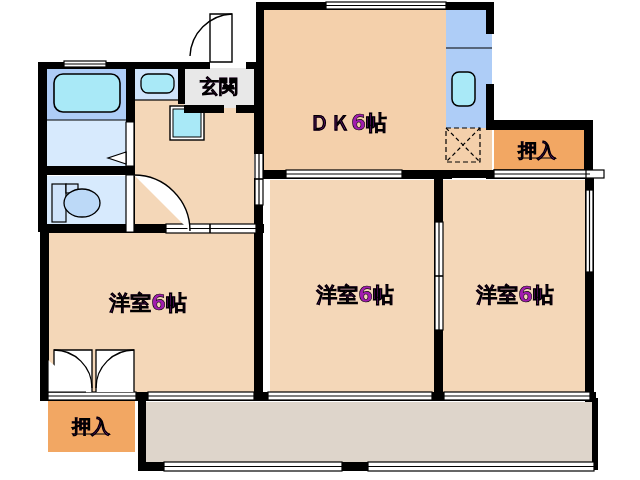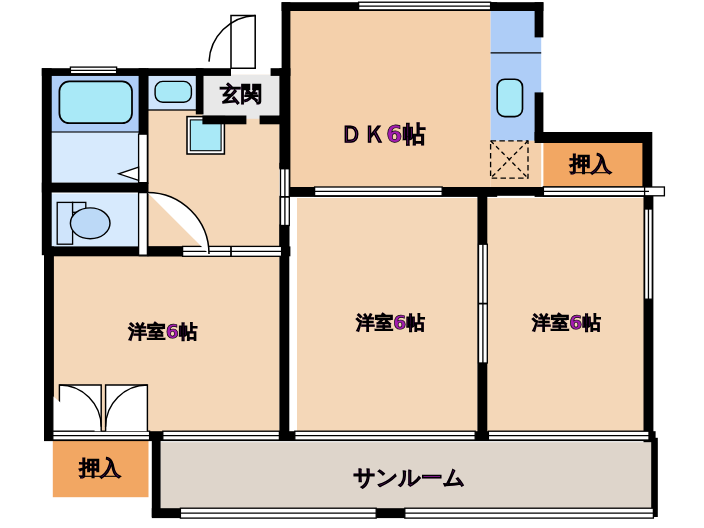--- a/index.html
+++ b/index.html
@@ -29,21 +29,21 @@
     font-weight: bold;
     color: #a21caf;
     white-space: nowrap;
     letter-spacing: 0px;
     line-height: 1;
     text-align: center;
     transform: translate(-50%, -50%);
     -webkit-text-stroke: 0.6px #000;
   }
   .lbl-dk      { font-size: 21px; }
-  .lbl-room    { font-size: 17px; }
+  .lbl-room    { font-size: 21px; }
   .lbl-closet  { font-size: 19px; text-decoration: underline; }
   .lbl-genkan  { font-size: 19px; }
   .lbl-sun     { font-size: 20px; }
 </style>
 </head>
 <body>
 
 <div id="plan">
 
   <svg width="640" height="480" viewBox="0 0 640 480">
@@ -231,19 +231,18 @@
   <div class="room-label lbl-dk" style="left:348px; top:77px;margin-top:46px;">ＤＫ6帖</div>
 
   <div class="room-label lbl-room" style="left:148px; top:303px;">洋室6帖</div>
 
   <div class="room-label lbl-room" style="left:355px; top:295px;">洋室6帖</div>
 
   <div class="room-label lbl-room" style="left:515px; top:295px;">洋室6帖</div>
 
   <div class="room-label lbl-genkan" style="left:219px; top:86px;">玄関</div>
 
-  <div class="room-label lbl-sun" style="left:372px; top:434px;">サンルーム</div>
 
   <div class="room-label lbl-closet" style="left:537px; top:150px;">押入</div>
 
   <div class="room-label lbl-closet" style="left:91px; top:426px;">押入</div>
 
 </div>
 
 </body></html>

